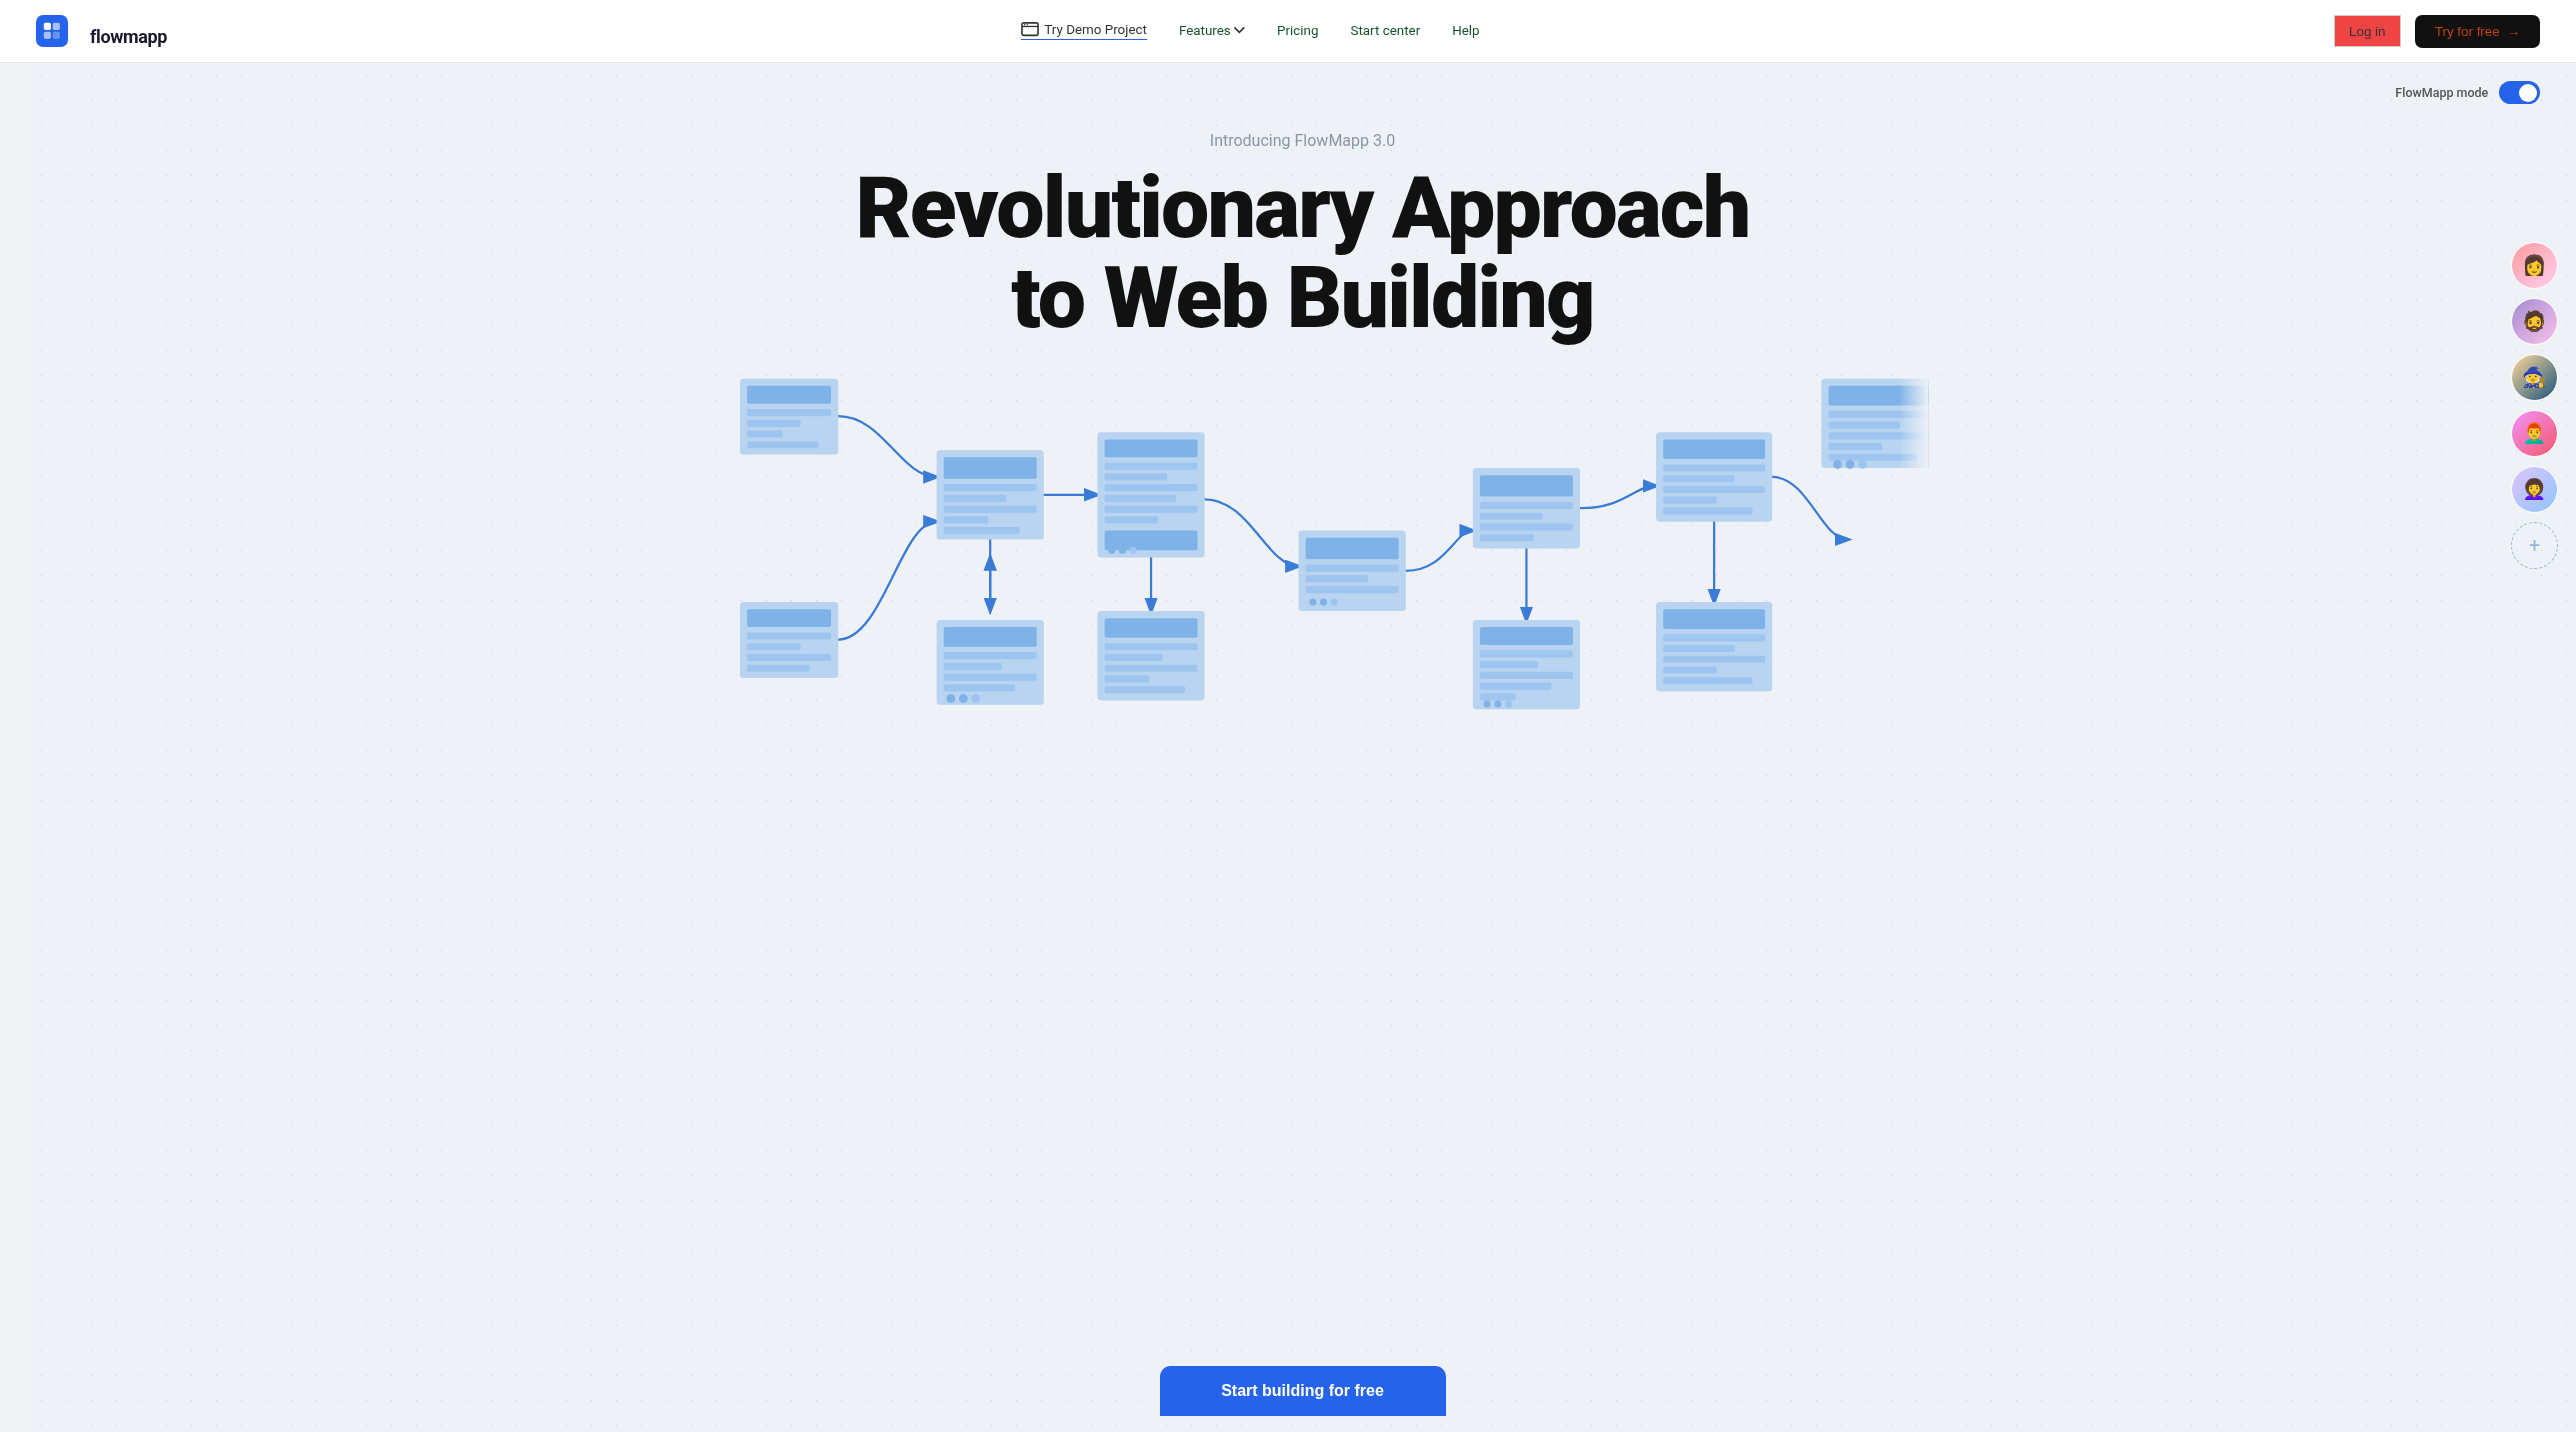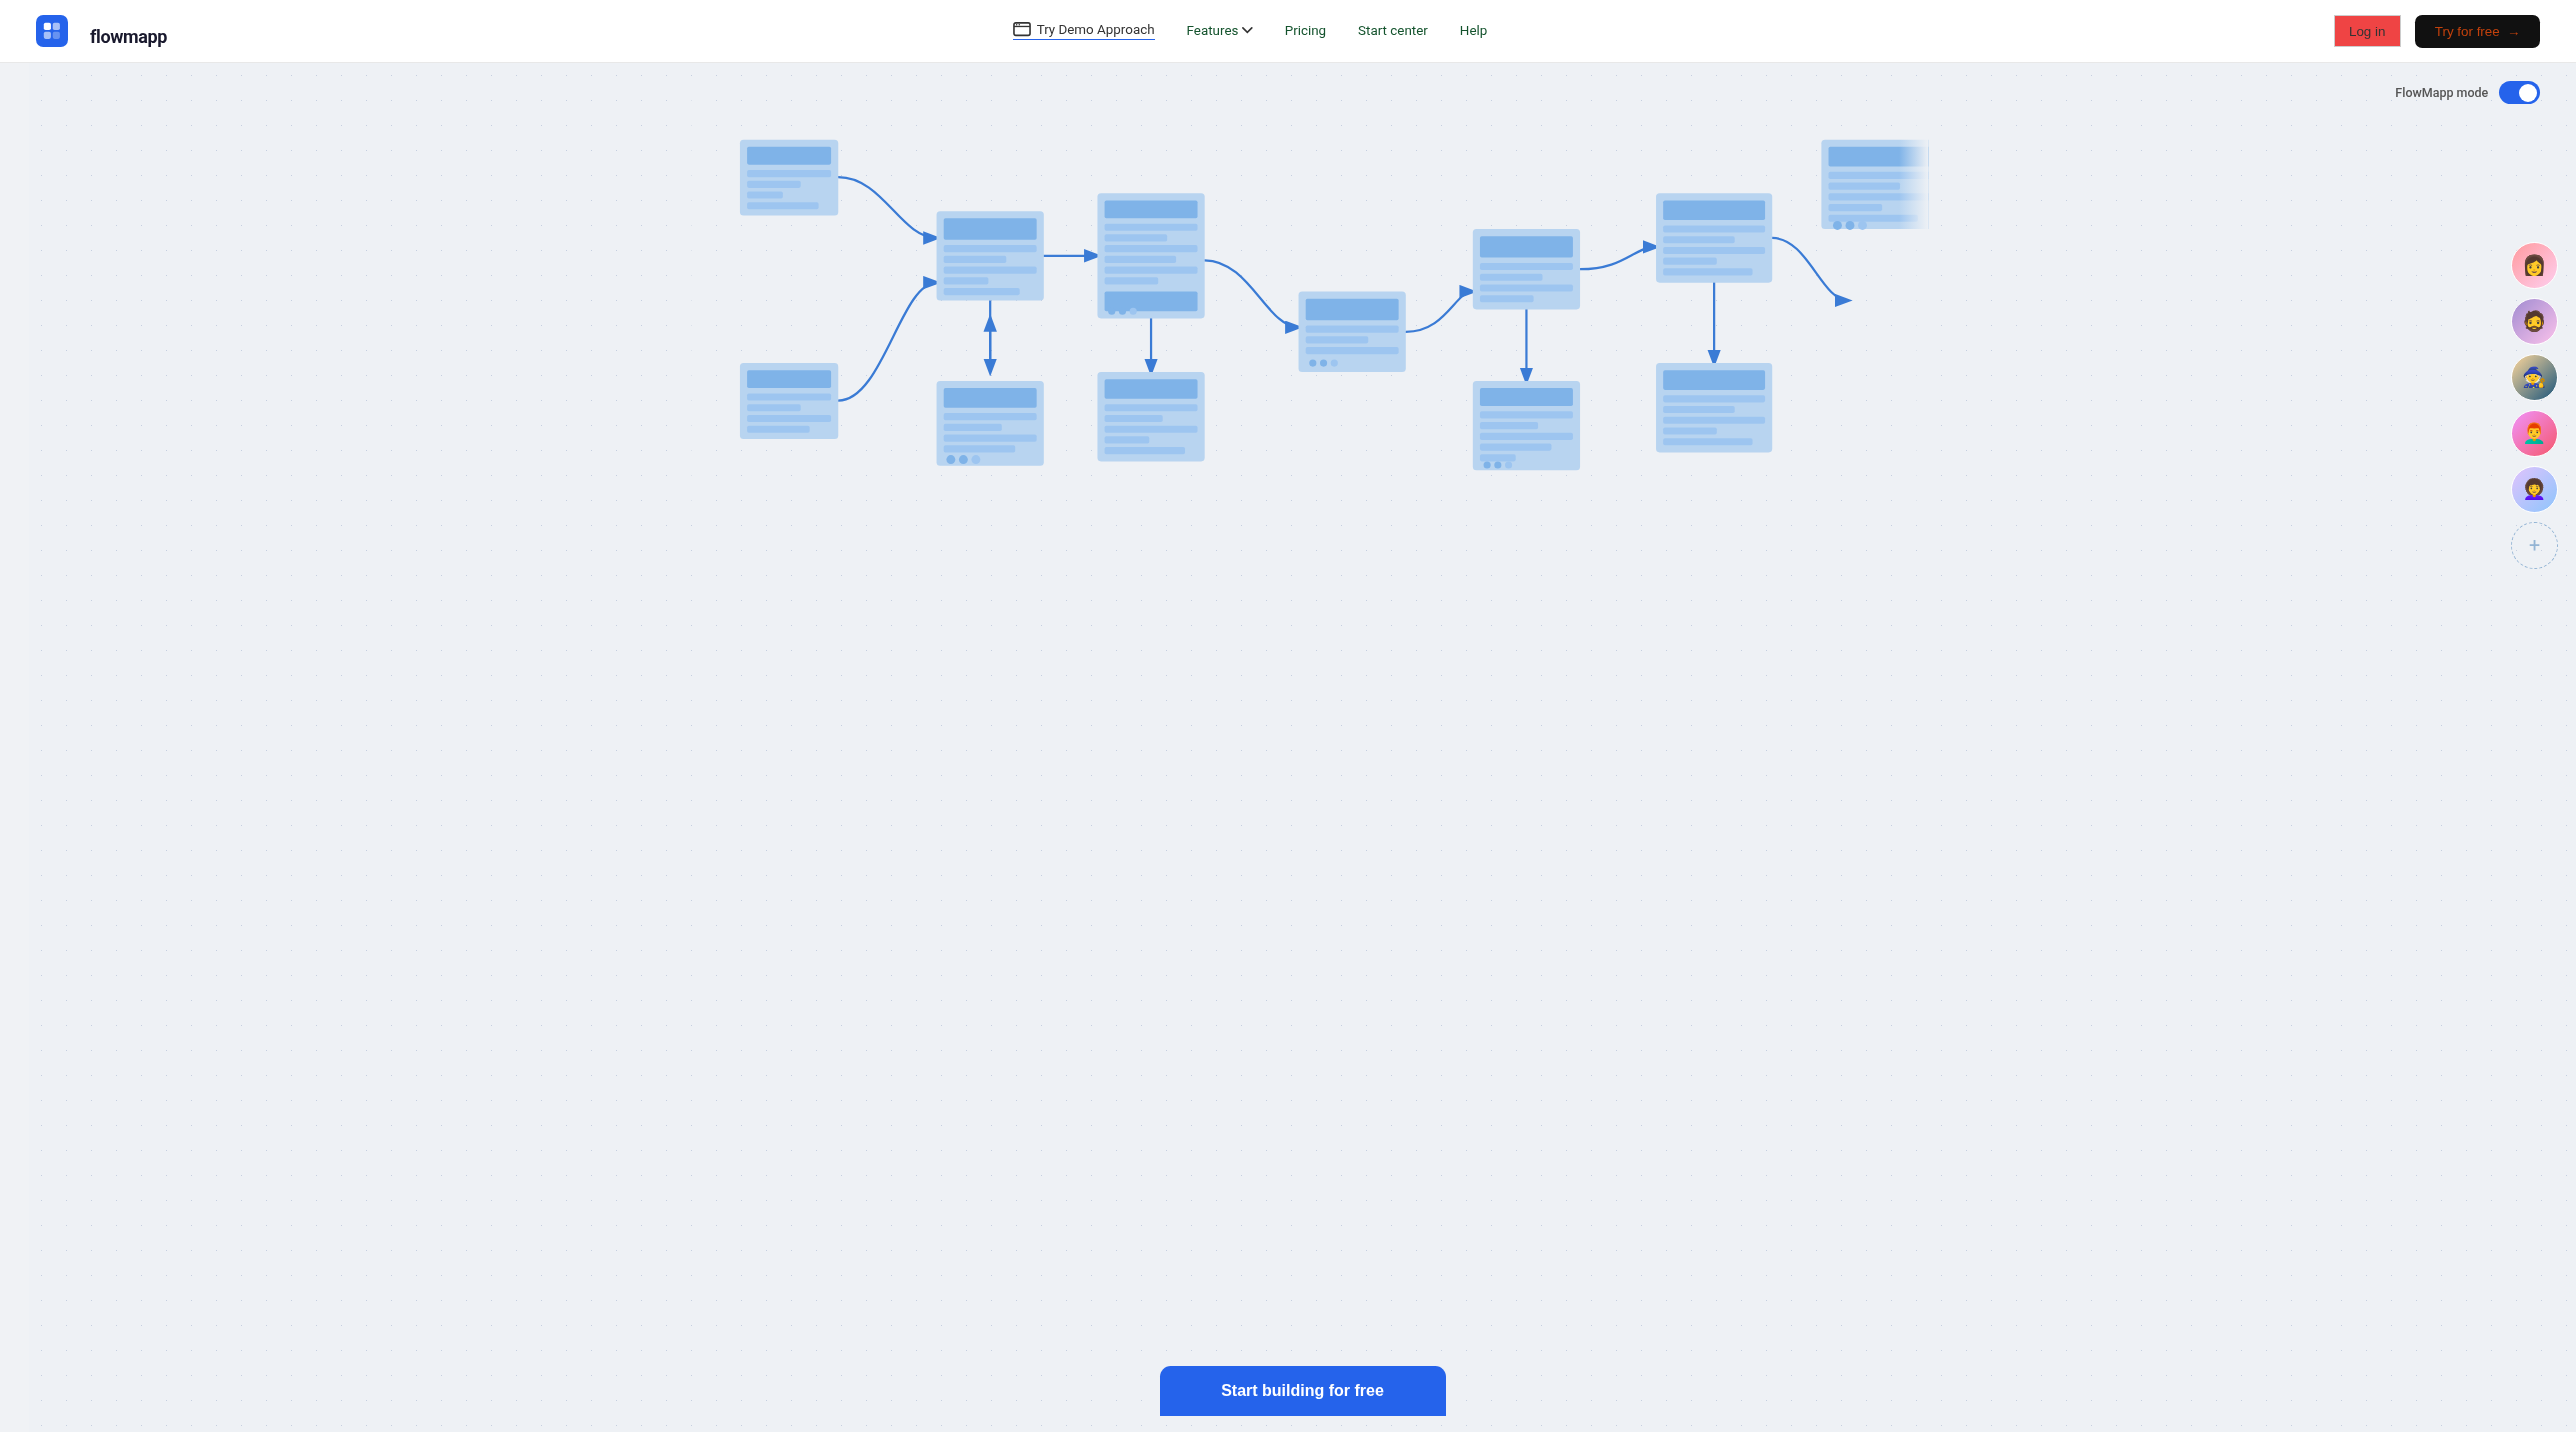--- a/index.html
+++ b/index.html
@@ -279,21 +279,21 @@
   </div>
 
   <div class="navbar-center">
     <a class="nav-demo nav-item active">
       <svg width="18" height="14.3" viewBox="0 0 20 16" fill="none">
         <rect x="1" y="1" width="18" height="14" rx="2" stroke="#333" stroke-width="1.8" fill="none"></rect>
         <line x1="1" y1="5" x2="19" y2="5" stroke="#333" stroke-width="1.5"></line>
         <circle cx="4" cy="3" r="0.8" fill="#333"></circle>
         <circle cx="7" cy="3" r="0.8" fill="#333"></circle>
       </svg>
-      <span>Try Demo Approach</span>
+      <span>Try Demo Project</span>
     </a>
     <a class="nav-item">
       <span>Features</span>
       <svg width="10.7" height="7.2" viewBox="0 0 12 8" fill="none">
         <path d="M1 1l5 5 5-5" stroke="#333" stroke-width="1.8" stroke-linecap="round"></path>
       </svg>
     </a>
     <a class="nav-item">
       <span>Pricing</span>
     </a>
@@ -316,20 +316,27 @@
 
 <section class="hero">
 
   <div class="flowmapp-mode-bar">
     <span class="mode-label">FlowMapp mode</span>
     <div class="toggle">
       <div class="toggle-knob"></div>
     </div>
   </div>
 
+  <div class="hero-content">
+    <p class="hero-subtitle">Introducing FlowMapp 3.0</p>
+    <h1 class="hero-title">
+      <span>Revolutionary Approach</span><br>
+      <span>to Web Building</span>
+    </h1>
+  </div>
 
   <div class="avatars-sidebar">
     <div class="avatar avatar-1">👩</div>
     <div class="avatar avatar-2">🧔</div>
     <div class="avatar avatar-3">🧙</div>
     <div class="avatar avatar-4">👨‍🦰</div>
     <div class="avatar avatar-5">👩‍🦱</div>
     <div class="avatar-add">+</div>
   </div>
 

